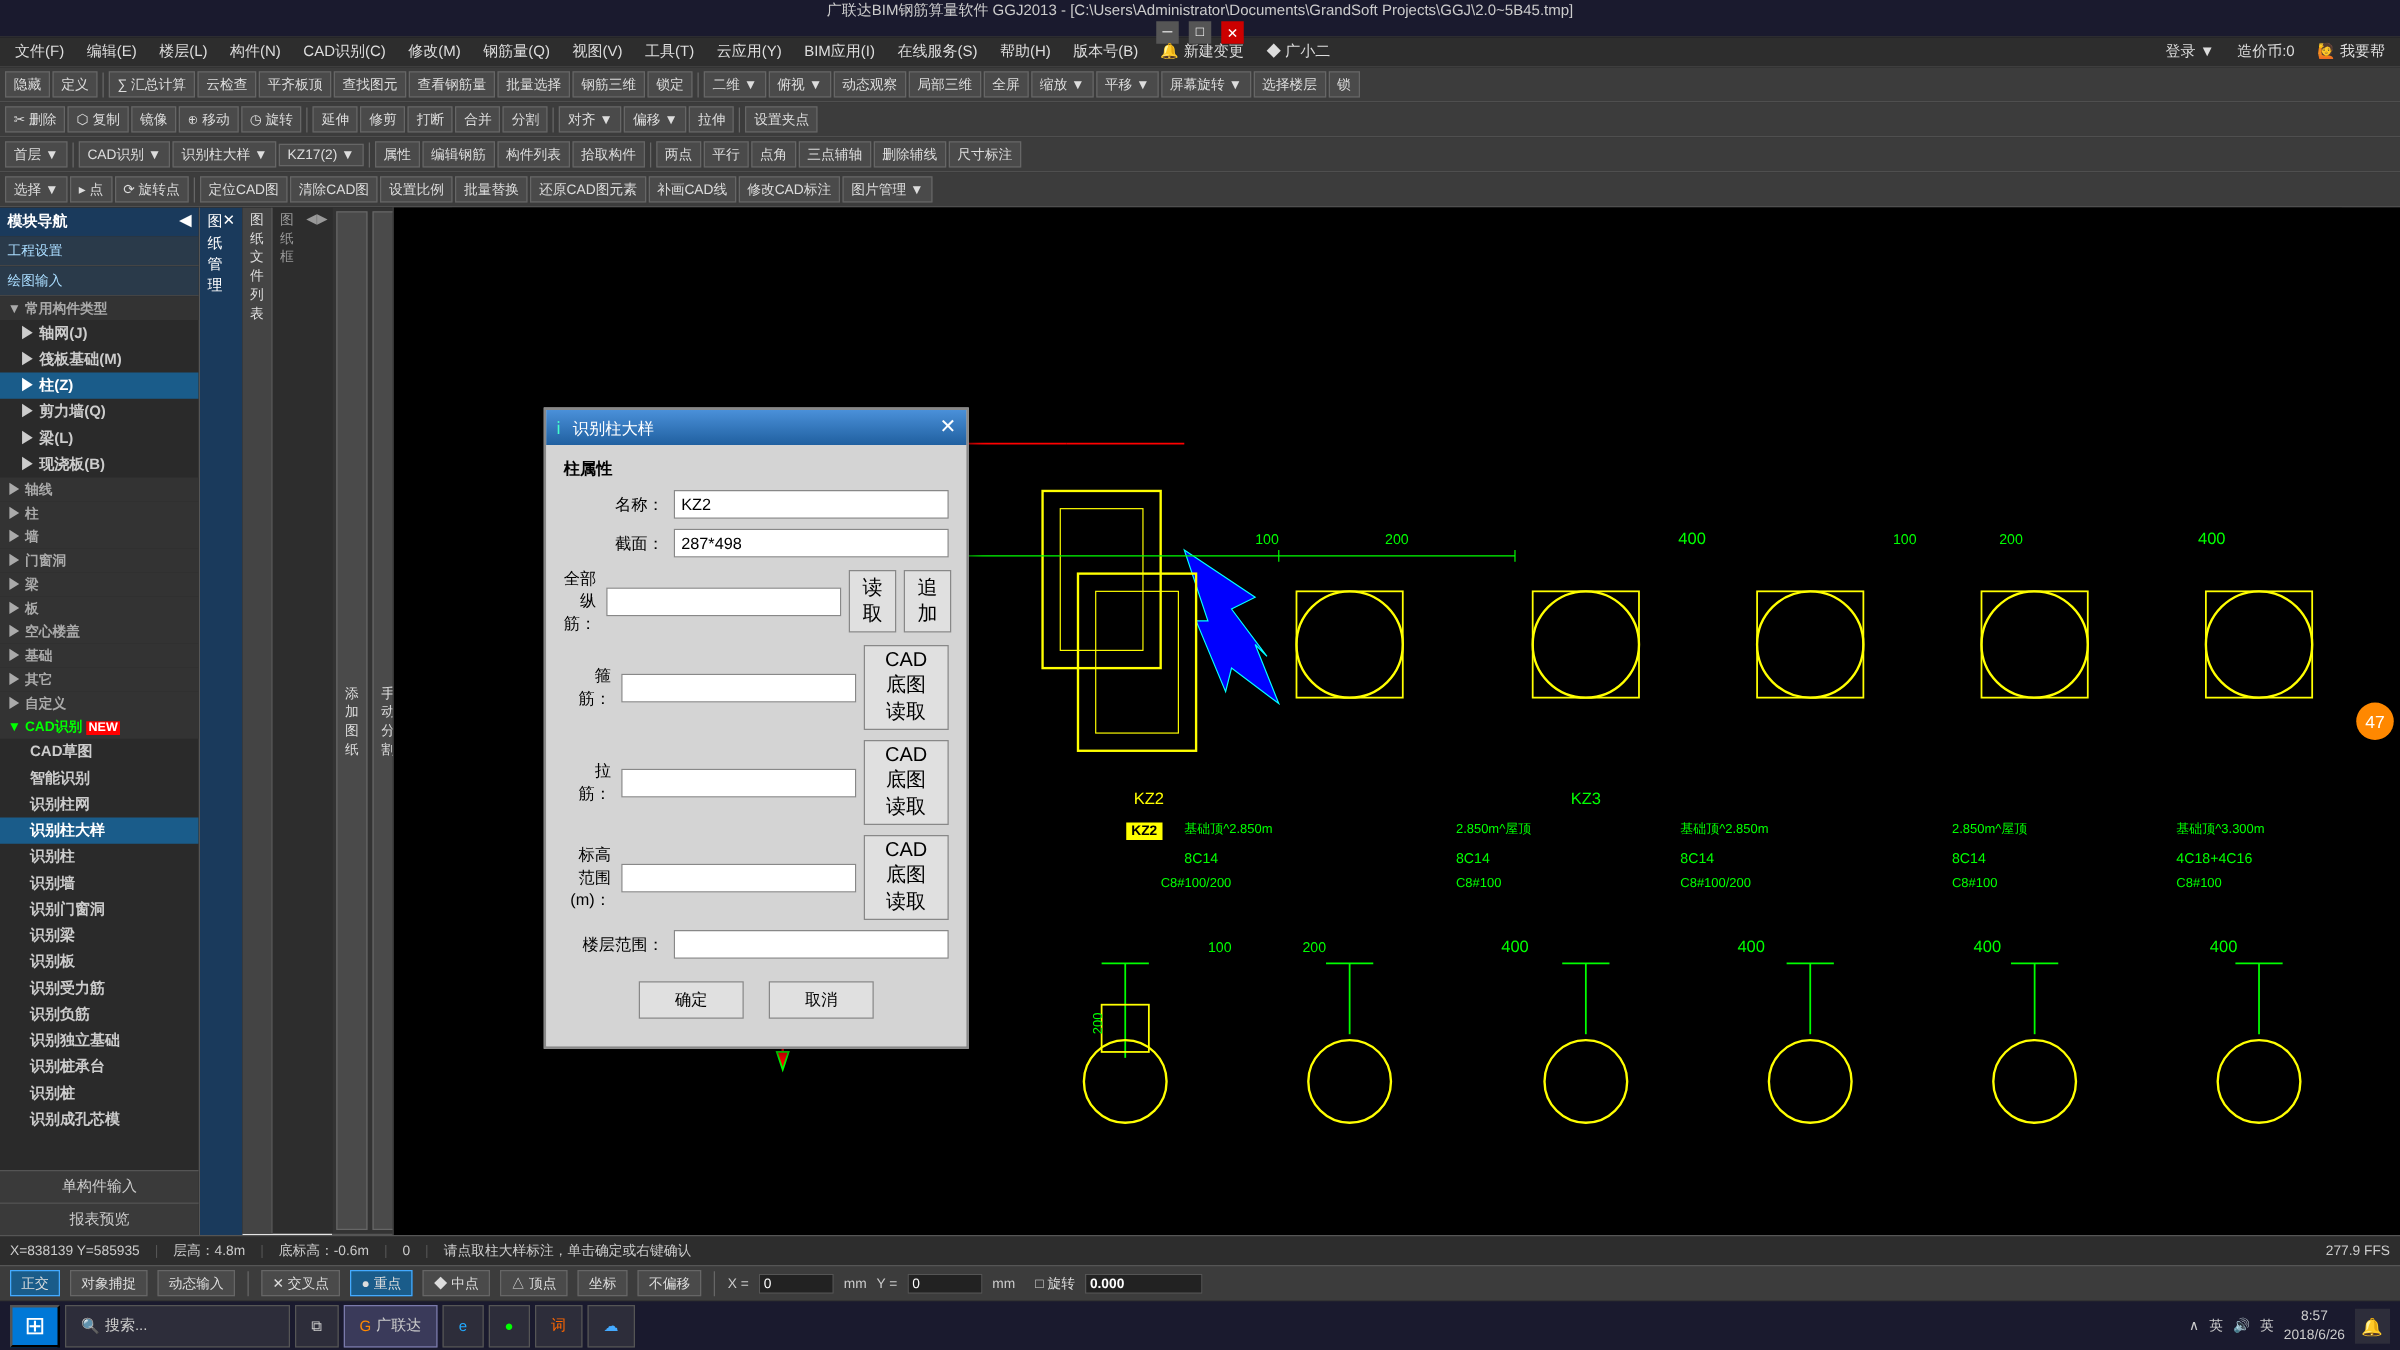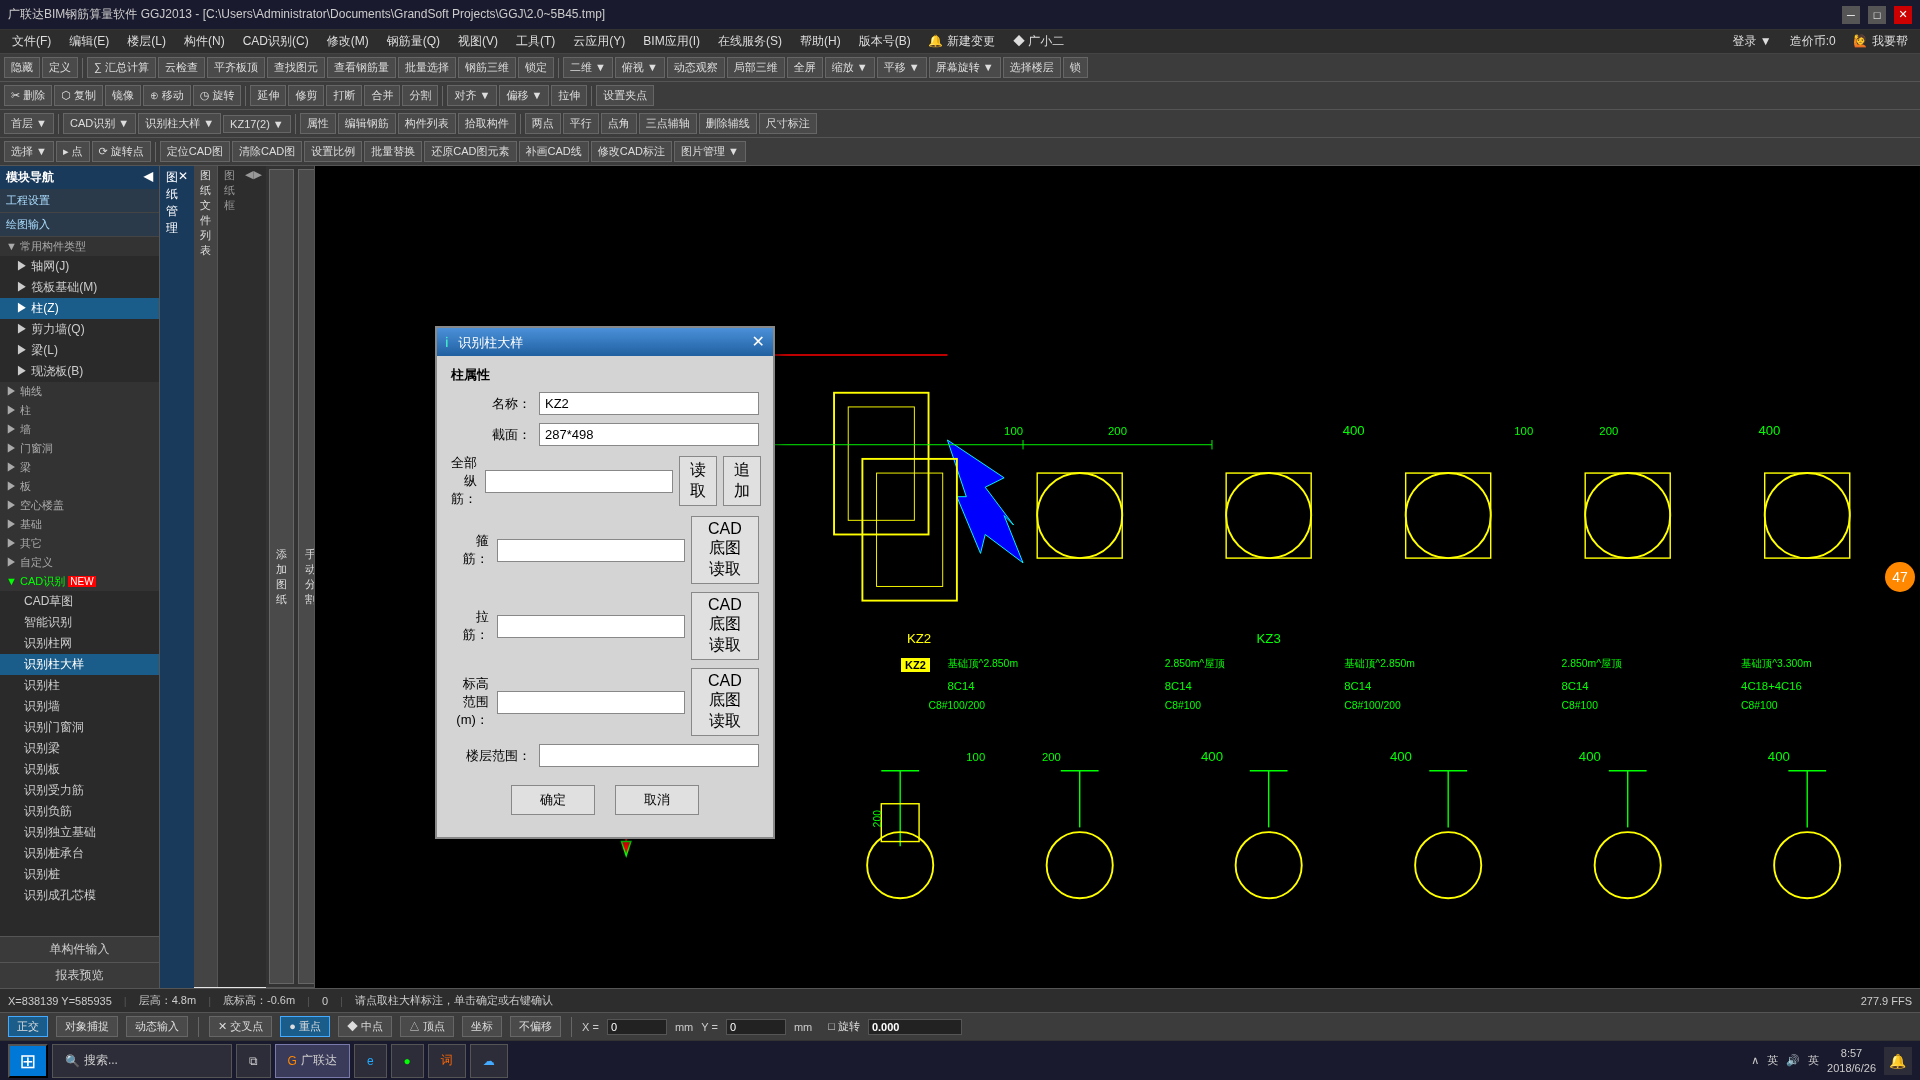--- a/index.html
+++ b/index.html
@@ -15,20 +15,21 @@
 
     
     #title-bar {
       height: 30px;
       background: #1a1a2e;
       display: flex;
       align-items: center;
       justify-content: space-between;
       padding: 0 8px;
       border-bottom: 1px solid #333;
+      flex-direction: column;
     }
     #title-text {
       color: #ccc;
       font-size: 12px;
     }
     #title-controls {
       display: flex;
       gap: 8px;
     }
     .title-btn {
@@ -107,20 +108,21 @@
       background: #1a3a5c;
       color: #fff;
       padding: 3px 6px;
       font-size: 12px;
       font-weight: bold;
     }
     .sidebar-tree {
       flex: 1;
       overflow-y: auto;
       font-size: 12px;
+      font-weight: bold;
     }
     .tree-item {
       padding: 2px 8px;
       cursor: pointer;
       color: #ccc;
       white-space: nowrap;
     }
     .tree-item.selected { background: #1a5c8a; color: #fff; }
     .tree-item.indent1 { padding-left: 16px; }
     .tree-item.indent2 { padding-left: 24px; }

